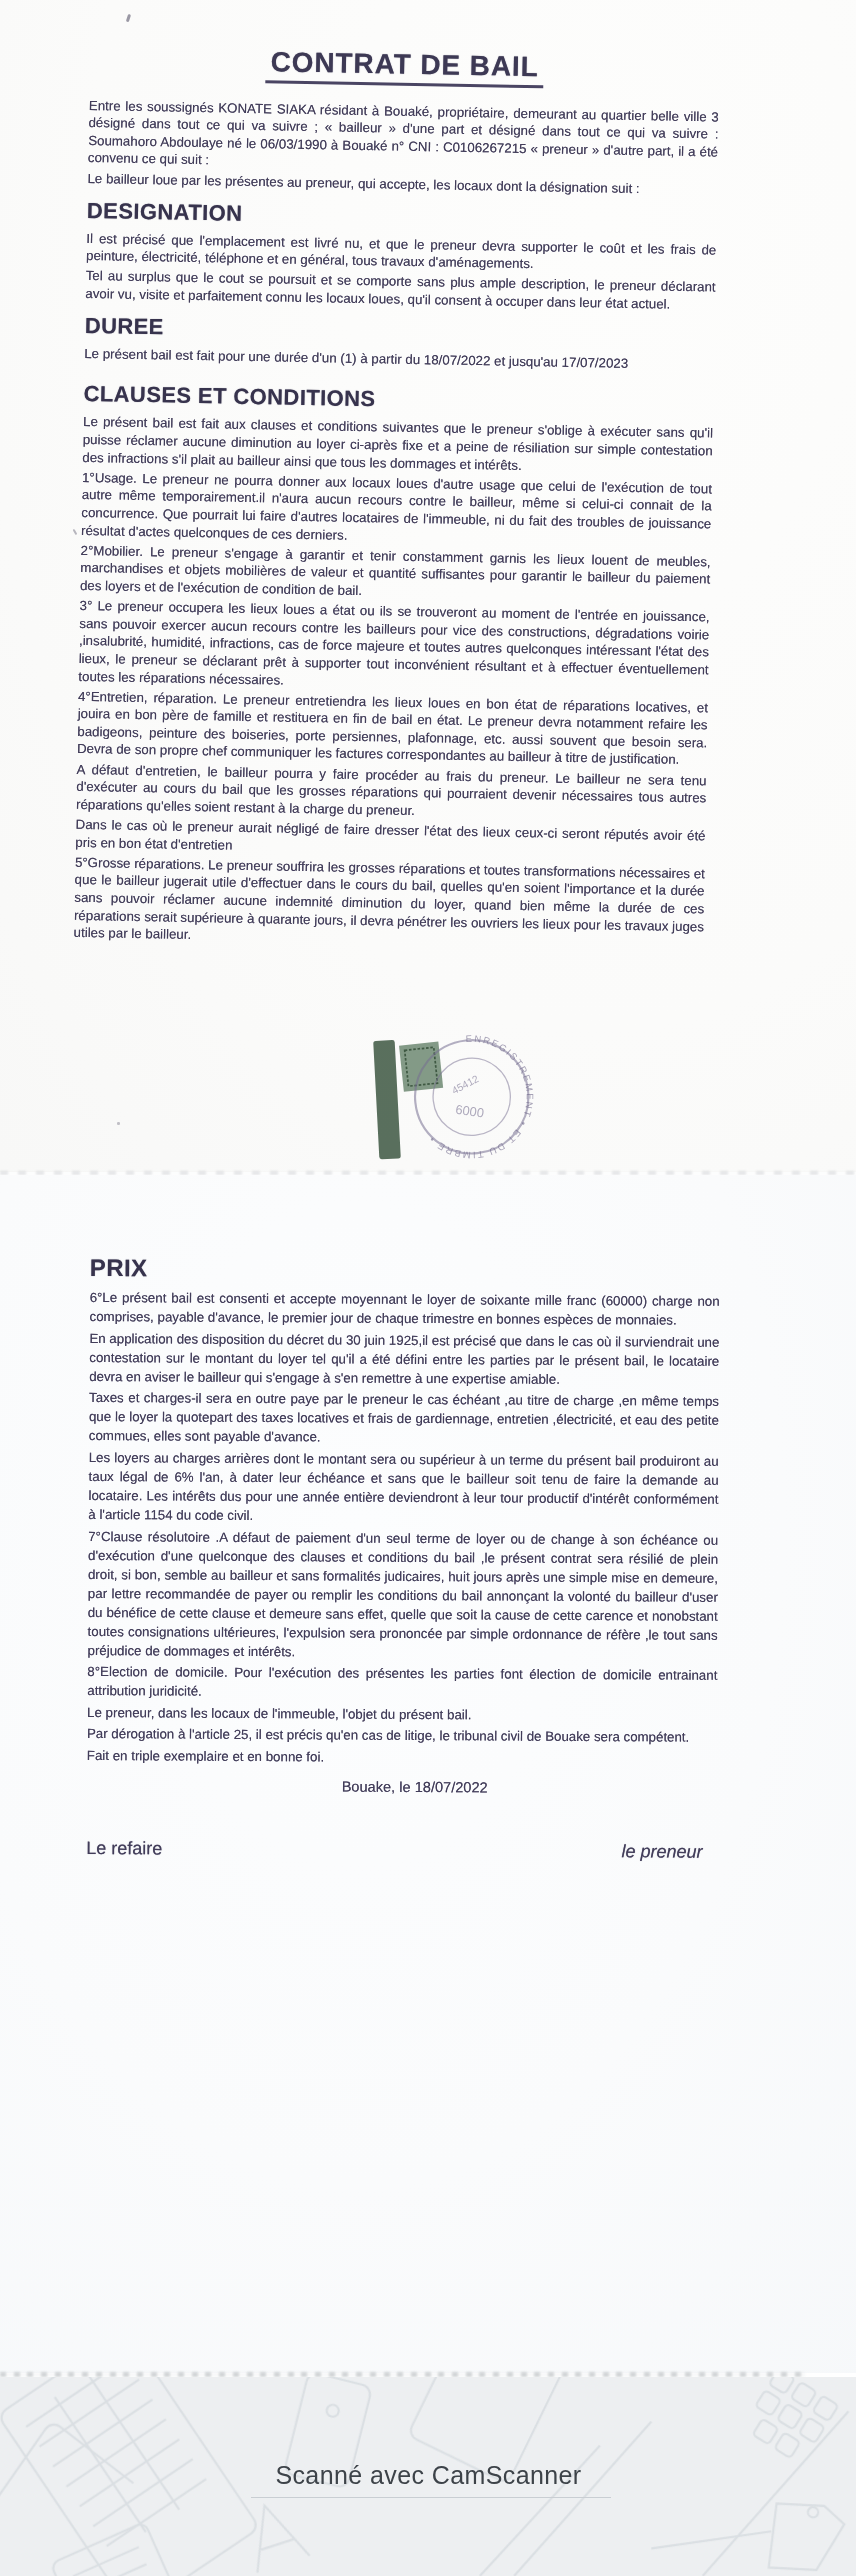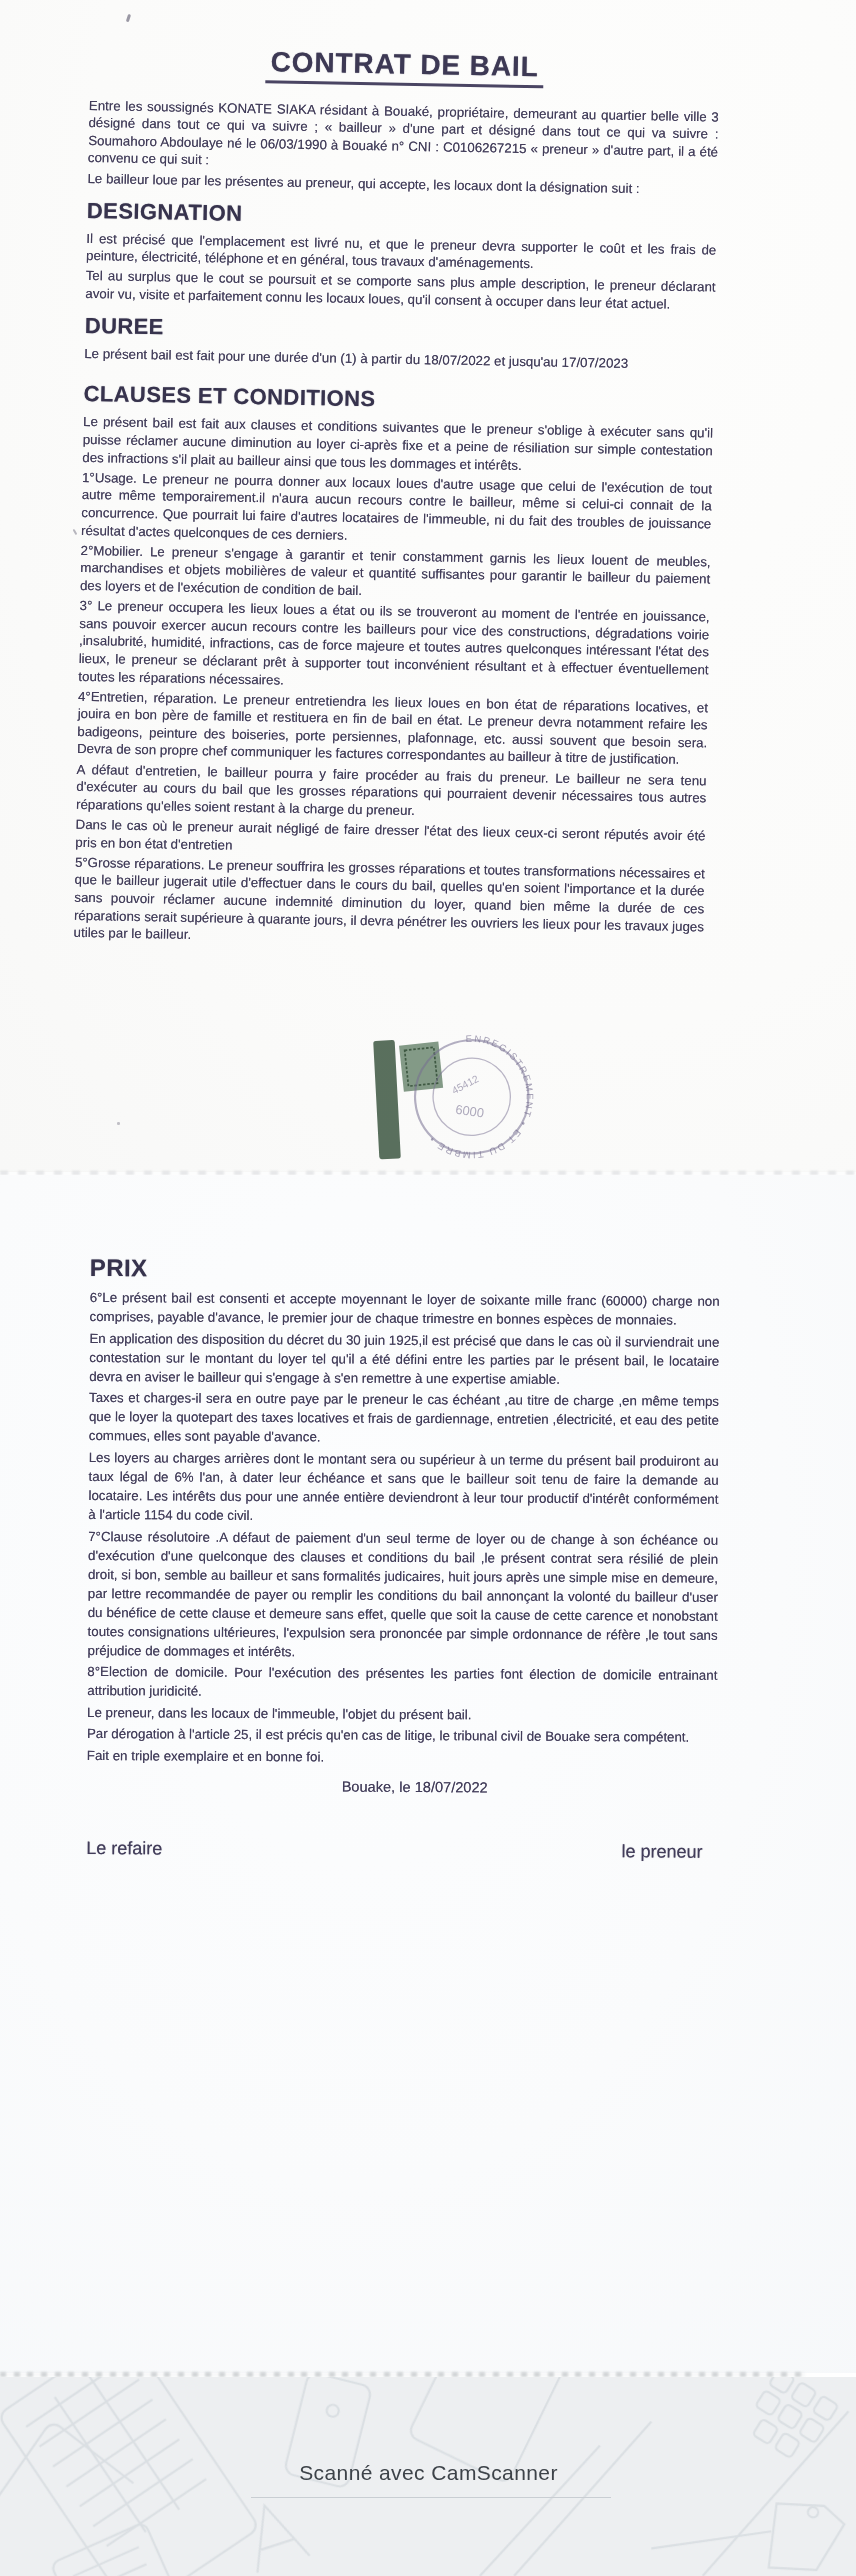--- a/index.html
+++ b/index.html
@@ -29,36 +29,36 @@
     text-shadow:0 0 0.9px rgba(61,57,84,.7);}
   .h2{font-size:22px;font-weight:bold;color:#37334d;margin:10.3px 0 6px 0;letter-spacing:0.4px;
     text-shadow:0 0 0.9px rgba(55,51,77,.6);}
   .body-p{margin:0 0 2.6px 0;font-size:13.3px;line-height:17.6px;text-align:justify;
     text-shadow:0 0 0.6px rgba(66,61,90,.75);}
   .content2 .body-p{line-height:19px;}
   .date-line{margin:12px 0 0 0;font-size:14.6px;text-align:center;padding-left:26px;
     text-shadow:0 0 0.6px rgba(66,61,90,.75);}
   .parties-row{display:flex;justify-content:space-between;margin-top:45px;font-size:18px;
     text-shadow:0 0 0.7px rgba(66,61,90,.7);}
-  .parties-row .right{margin-right:13.7px;}
+  .parties-row .right{margin-right:13.7px;font-style:italic;}
 
   
   .speck{position:absolute;background:#9a98a4;border-radius:1.7px;}
   .speck1{left:127px;top:13.7px;width:2.6px;height:7.7px;transform:rotate(18deg);}
   .speck2{left:74px;top:529px;width:1.7px;height:6px;transform:rotate(-30deg);opacity:.7;}
   .speck3{left:117px;top:1122px;width:2.6px;height:2.6px;border-radius:50%;opacity:.6;}
 
   
   .stamp1{position:absolute;left:356px;top:1026px;transform:rotate(-6deg);}
 
   
   .footer{position:absolute;left:0;top:2377px;width:857px;height:199px;background:#edeff1;}
   .footer svg.doodles{position:absolute;left:0;top:0;}
   .footer-label{position:absolute;left:0;top:84px;width:857px;text-align:center;
-    font-size:21px;color:#3d4349;letter-spacing:0.4px;}
+    font-size:25px;color:#3d4349;letter-spacing:0.4px;}
   .footer-underline{position:absolute;left:251px;top:120px;width:360px;height:0.9px;background:#c9ced3;}
 </style>
 </head>
 <body>
 
 <div class="screen">
 
   <section class="page page1">
     <div class="content content1">
       <div class="doc-title">CONTRAT DE BAIL</div>

